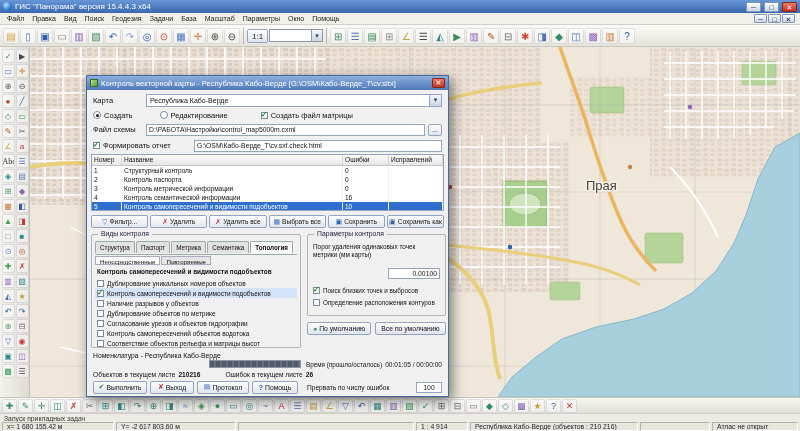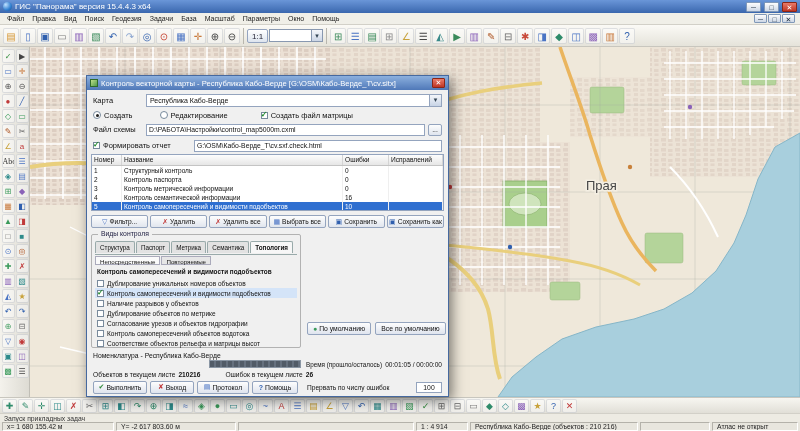--- a/index.html
+++ b/index.html
@@ -455,20 +455,33 @@
             <span class="cbx"></span>
             <span>Контроль самопересечений объектов водотока</span>
           </div>
         <div class="chk-item">
             <span class="cbx"></span>
             <span>Соответствие объектов рельефа и матрицы высот</span>
           </div>
       </div>
     </div>
 
+    <div class="gb" style="left:220px;width:139px;top:158px;height:82px">
+      <span class="gb-cap">Параметры контроля</span>
+      <div style="position:absolute;left:5px;right:5px;top:8px;font-size:6.4px;line-height:7.5px">Порог удаления одинаковых точек метрики (мм карты)</div>
+      <input class="fld" style="position: absolute; right: 5px; top: 33px; width: 52px; height: 11px; text-align: right;" value="0.00100">
+      <div style="position:absolute;left:5px;right:3px;top:50px;height:10px;display:flex;align-items:center;gap:3px;font-size:6.3px;white-space:nowrap;overflow:hidden">
+        <span class="cbx checked"></span>
+        <span>Поиск близких точек и выбросов</span>
+      </div>
+      <div style="position:absolute;left:5px;right:3px;top:62px;height:10px;display:flex;align-items:center;gap:3px;font-size:6.3px;white-space:nowrap;overflow:hidden">
+        <span class="cbx"></span>
+        <span>Определение расположения контуров</span>
+      </div>
+    </div>
 
     <span class="fbtn" style="position:absolute;left:220px;top:246px;width:64px">
       <span class="ag" style="color:#3a9a5a">●</span>
       <span>По умолчанию</span>
     </span>
     <span class="fbtn" style="position:absolute;left:288px;top:246px;width:71px">
       <span>Все по умолчанию</span>
     </span>
 
     <div class="drow" style="top:275px;height:8px">

